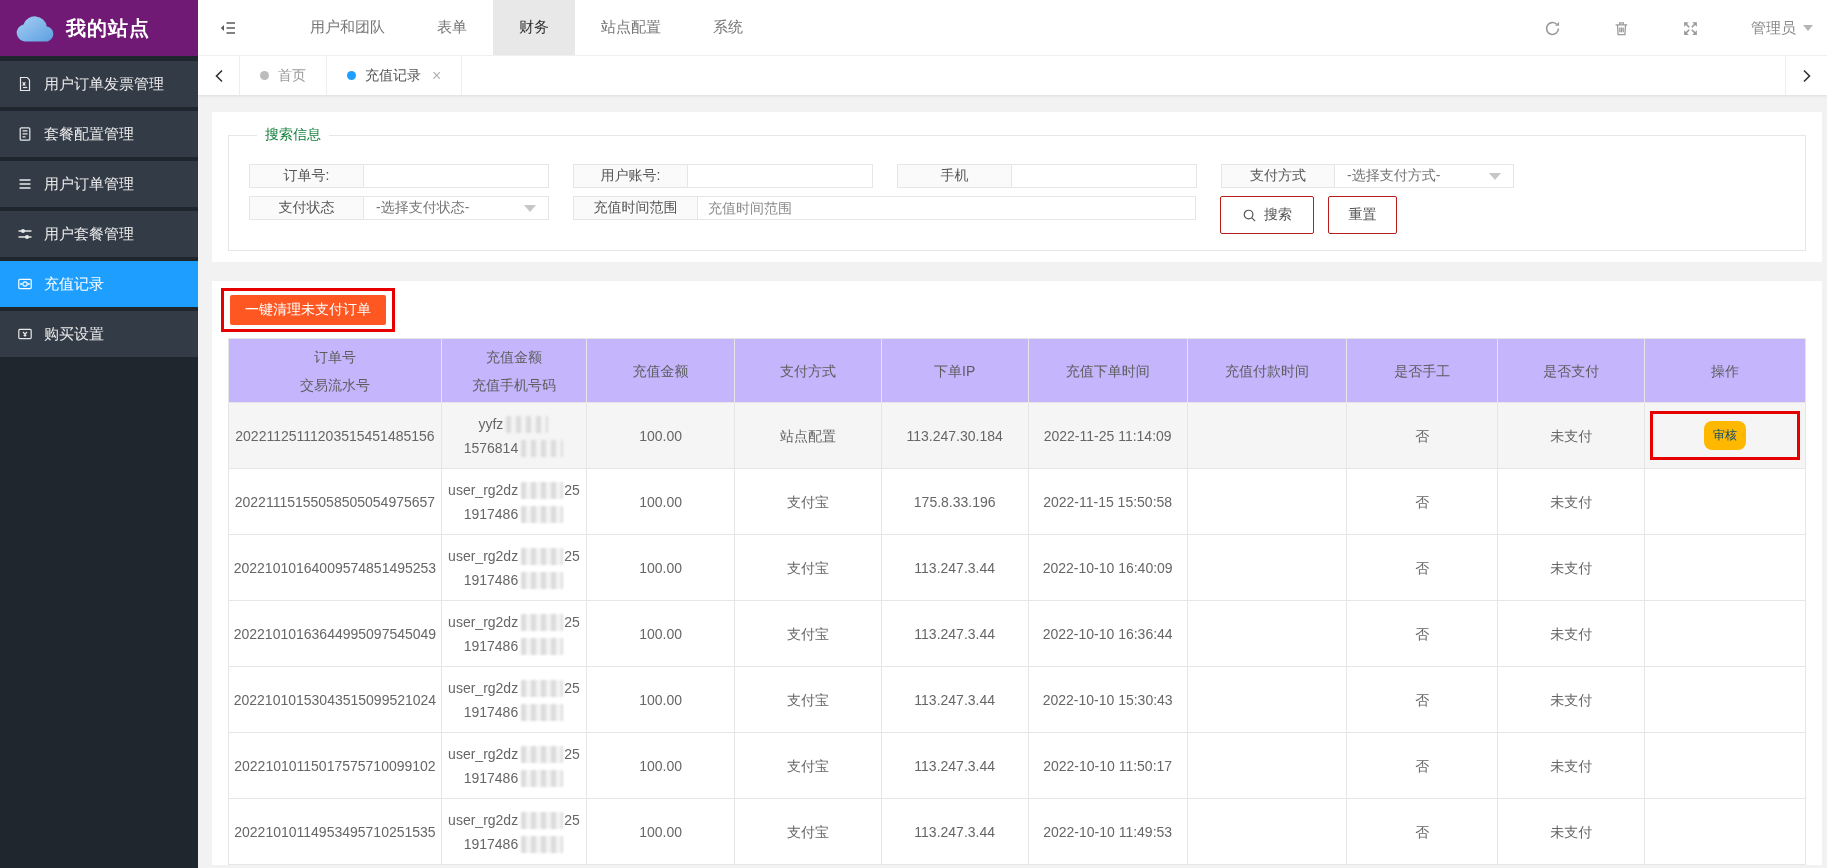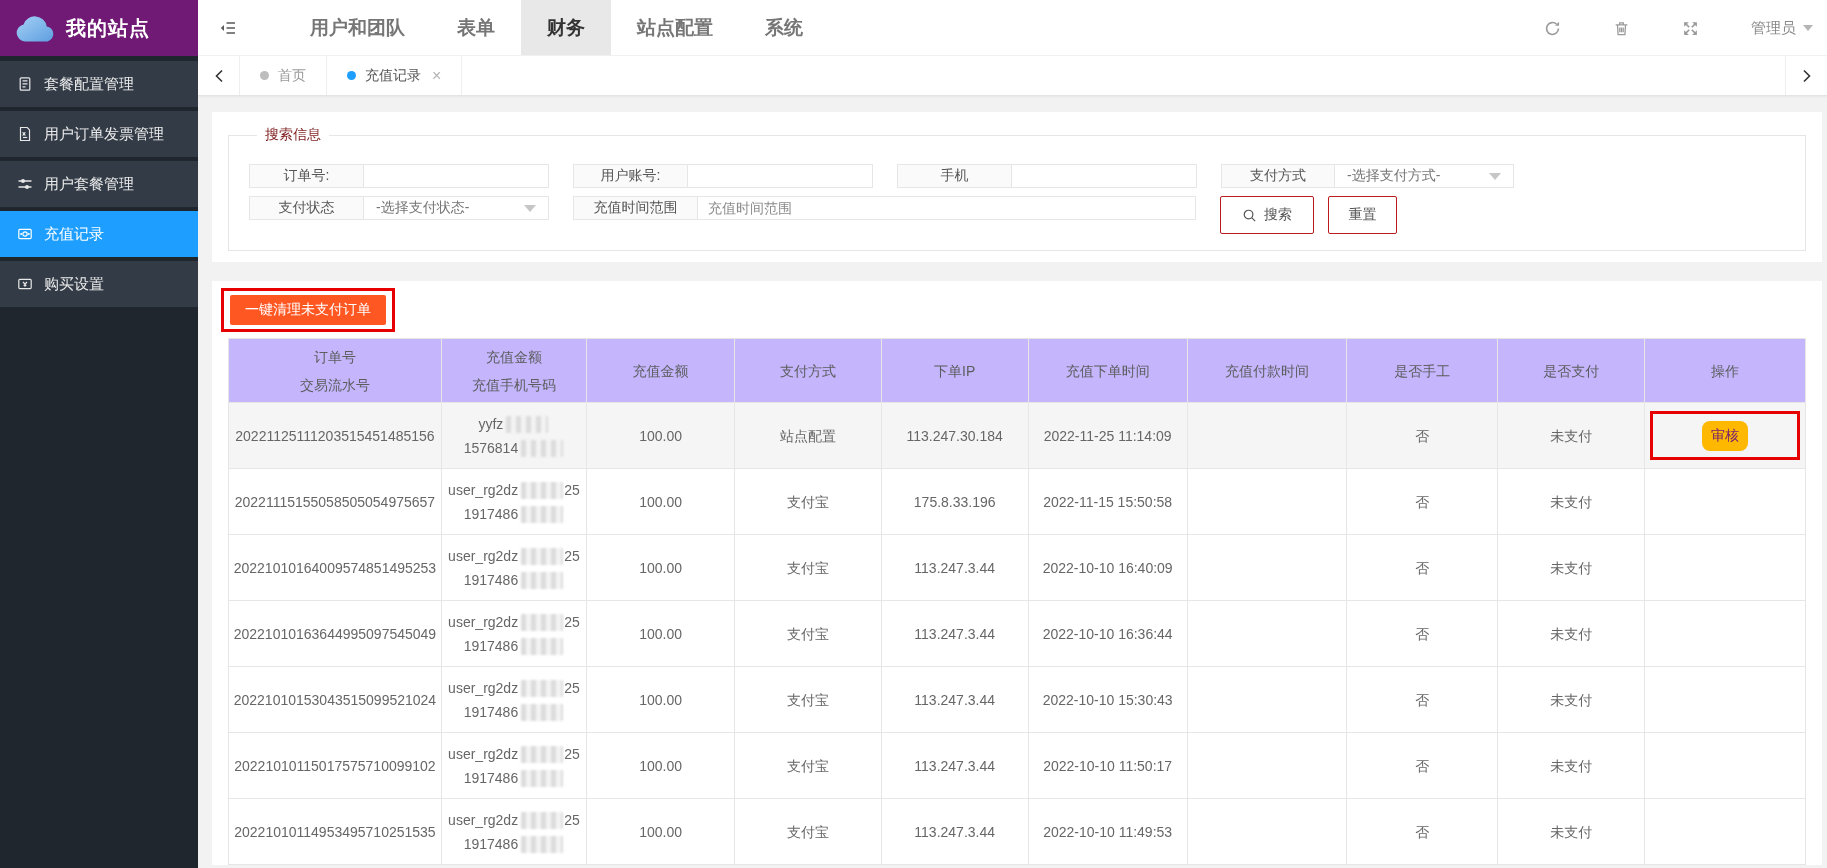--- a/index.html
+++ b/index.html
@@ -13,21 +13,21 @@
   .logo-text { color:#ffffff; font-size:20px; font-weight:bold; letter-spacing:1px; }
   .menu { padding-top:5px; }
   .menu-item { height:46px; margin-bottom:4px; background:#323B46; display:flex; align-items:center; gap:11px; padding-left:17px; color:#ECECEC; font-size:15px; cursor:pointer; }
   .menu-item.active { background:#1E9FFF; color:#fff; }
   .menu-icon { width:16px; height:16px; flex:0 0 16px; display:flex; }
 
   
   .header { position:absolute; left:198px; top:0; right:0; height:56px; background:#fff; border-bottom:1px solid #f0f0f0; display:flex; align-items:stretch; z-index:4; }
   .collapse-btn { width:60px; display:flex; align-items:center; justify-content:center; cursor:pointer; }
   .nav { display:flex; margin-left:26px; }
-  .nav-item { padding:0 26px; display:flex; align-items:center; color:#767676; font-size:19px; cursor:pointer;font-weight:bold; }
+  .nav-item { padding:0 26px; display:flex; align-items:center; color:#767676; font-size:15px; cursor:pointer; }
   .nav-item.active { background:#E8E8E8; color:#333; }
   .header-right { position:absolute; right:14px; top:0; height:56px; display:flex; align-items:center; gap:52px; }
   .hicon { width:17px; height:17px; display:flex; cursor:pointer; }
   .user-menu { display:flex; align-items:center; gap:7px; color:#8a8a8a; font-size:15px; cursor:pointer; }
   .caret-down { width:0; height:0; border-left:5px solid transparent; border-right:5px solid transparent; border-top:6px solid #b5b5b5; display:inline-block; }
 
   
   .tabbar { position:absolute; left:198px; top:56px; right:0; height:40px; background:#fff; border-bottom:1px solid #E4E4E4; box-shadow:0 1px 2px rgba(0,0,0,.05); display:flex; z-index:3; }
   .tab-arrow { width:42px; display:flex; align-items:center; justify-content:center; border-right:1px solid #eee; cursor:pointer; }
   .tab-arrow.right { position:absolute; right:0; top:0; height:39px; border-right:none; border-left:1px solid #eee; background:#fff; }
@@ -35,21 +35,21 @@
   .tab.active { color:#555; }
   .dot { width:9px; height:9px; border-radius:50%; background:#BDBDBD; display:inline-block; }
   .tab.active .dot { background:#1E9FFF; }
   .tab-close { color:#b3b3b3; font-size:16px; margin-left:2px; cursor:pointer; }
 
   
   .content { position:absolute; left:198px; top:96px; right:0; bottom:0; background:#F2F2F2; padding:16px 5px 0 14px; overflow:hidden; }
   .card { background:#fff; }
   .search-card { padding:14px 16px 11px; }
   fieldset.search-fs { border:1px solid #E6E6E6; padding:20px 20px 8px; }
-  fieldset.search-fs legend { font-size:14px; color:#7f1d1d; padding:0 8px; margin-left:8px;margin-top:28px; }
+  fieldset.search-fs legend { font-size:14px; color:#15803d; padding:0 8px; margin-left:8px;margin-top:28px; }
   .f-row { display:flex; gap:24px; margin-bottom:8px; }
   .fg { display:flex; height:24px; }
   .fg-label { background:#FAFAFA; border:1px solid #E6E6E6; border-right:none; display:flex; align-items:center; justify-content:center; color:#555; font-size:14px; }
   .fg-input { border:1px solid #E6E6E6; background:#fff; outline:none; font-size:14px; padding:0 10px; color:#666; font-family:inherit; min-width:0; }
   .fg-input::placeholder { color:#8b8b8b; }
   .fg-select { border:1px solid #E6E6E6; background:#fff; display:flex; align-items:center; padding:0 12px; color:#757575; font-size:14px; cursor:pointer; position:relative; }
   .fg-select .sel-caret { position:absolute; right:12px; width:0; height:0; border-left:6px solid transparent; border-right:6px solid transparent; border-top:7px solid #C6C6C6; }
   .w-g { width:300px; } .w-g .fg-label { width:114px; }
   .w-g .fg-input, .w-g .fg-select { width:186px; }
   .w-time { width:623px; } .w-time .fg-label { width:124px; }
@@ -65,21 +65,21 @@
   .annotation-box { position:absolute; border:3px solid #E60000; pointer-events:none; }
   .ann-btn { left:-9px; right:-9px; top:-7px; bottom:-7px; }
   .ann-cell { left:5px; right:5px; top:8px; bottom:8px; }
 
   table.data { width:100%; border-collapse:collapse; table-layout:fixed; margin-top:13px; }
   table.data th { font-weight:normal; color:#5d5d5d; font-size:14px; border:1px solid #E6E6E6; height:64px; text-align:center; background:#c4b5fd; line-height:28px; }
   table.data td { border:1px solid #E6E6E6; height:66px; text-align:center; color:#666; font-size:14px; background:#fff; white-space:nowrap; overflow:hidden; line-height:26px; }
   tr.highlight td { background:#F5F5F5; }
   td.unpaid, .unpaid { color:#FF0000; }
   .op-cell { position:relative; }
-  .audit-btn { background:#FFB800; color:#701a75; border:none; border-radius:8px; font-size:14px; padding:6px 9px; cursor:pointer; font-family:inherit; }
+  .audit-btn { background:#FFB800; color:#0c4a6e; border:none; border-radius:8px; font-size:12px; padding:6px 9px; cursor:pointer; font-family:inherit; }
   .redact { display:inline-block; vertical-align:middle; width:42px; height:17px; margin:0 1px 0 3px; border-radius:1px;
             background-image:repeating-linear-gradient(90deg,#DCDCDC 0 5px,#F3F3F3 5px 10px),repeating-linear-gradient(0deg,rgba(255,255,255,.55) 0 4px,rgba(195,195,195,.45) 4px 8px);
             filter:blur(1.1px); }
   .acct-line { line-height:24px; }
 </style>
 </head>
 <body>
 
 <div class="screen">
 
@@ -94,38 +94,48 @@
           </defs>
         <path d="M36 28.5H12.5A9 9 0 0 1 11 10.7 12.6 12.6 0 0 1 35.3 12.8 8 8 0 0 1 36 28.5z" fill="url(#cg)"></path>
       </svg>
       <span class="logo-text">我的站点</span>
     </div>
     <div class="menu">
       <div class="menu-item">
         <span class="menu-icon">
           <svg viewBox="0 0 16 16" width="16" height="16">
               <g fill="none" stroke="#E8E8E8" stroke-width="1.2">
-                <rect x="3.2" y="1.8" width="9.6" height="12.4" rx="1"></rect>
-                <path d="M5.5 4.8h5M5.5 7.8h5M5.5 10.8h3"></path>
-              </g>
-            </svg>
-        </span>
-        <span>套餐配置管理</span>
-      </div>
-      <div class="menu-item">
-        <span class="menu-icon">
-          <svg viewBox="0 0 16 16" width="16" height="16">
-              <g fill="none" stroke="#E8E8E8" stroke-width="1.2">
                 <path d="M3.5 1.5h6.8l2.2 2.4v10.6H3.5z"></path>
                 <path d="M6 6.6l2 2.6M8 6.6L6 9.2" stroke-linecap="round"></path>
                 <path d="M6 11.5h4.2"></path>
               </g>
             </svg>
         </span>
         <span>用户订单发票管理</span>
+      </div>
+      <div class="menu-item">
+        <span class="menu-icon">
+          <svg viewBox="0 0 16 16" width="16" height="16">
+              <g fill="none" stroke="#E8E8E8" stroke-width="1.2">
+                <rect x="3.2" y="1.8" width="9.6" height="12.4" rx="1"></rect>
+                <path d="M5.5 4.8h5M5.5 7.8h5M5.5 10.8h3"></path>
+              </g>
+            </svg>
+        </span>
+        <span>套餐配置管理</span>
+      </div>
+      <div class="menu-item">
+        <span class="menu-icon">
+          <svg viewBox="0 0 16 16" width="16" height="16">
+              <g stroke="#E8E8E8" stroke-width="1.6">
+                <path d="M2.5 4h11M2.5 8h11M2.5 12h11"></path>
+              </g>
+            </svg>
+        </span>
+        <span>用户订单管理</span>
       </div>
       <div class="menu-item">
         <span class="menu-icon">
           <svg viewBox="0 0 16 16" width="16" height="16">
               <g stroke="#E8E8E8" stroke-width="1.4" fill="none">
                 <path d="M1.5 5h13M1.5 11h13"></path>
               </g>
               <circle cx="6" cy="5" r="2" fill="#E8E8E8"></circle>
               <circle cx="10" cy="11" r="2" fill="#E8E8E8"></circle>
             </svg>

